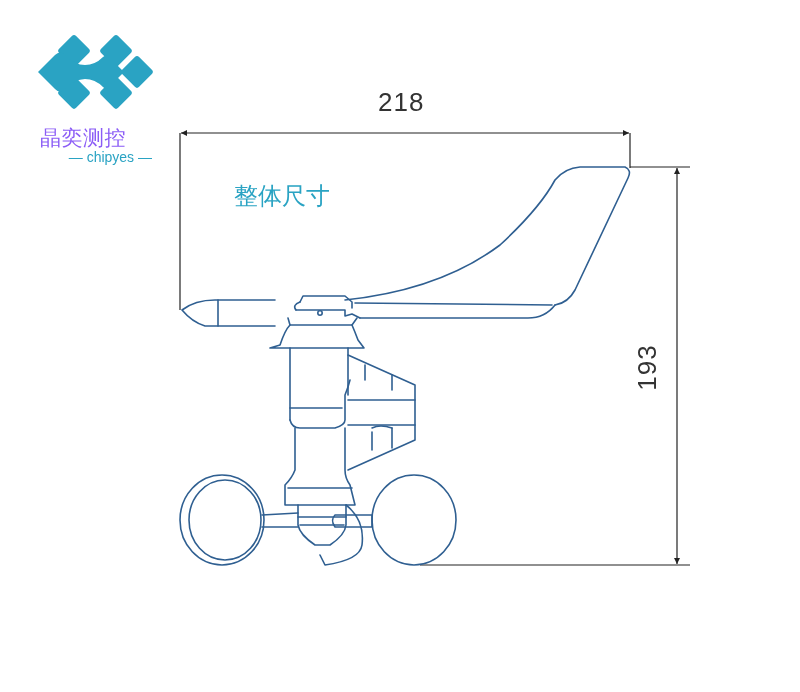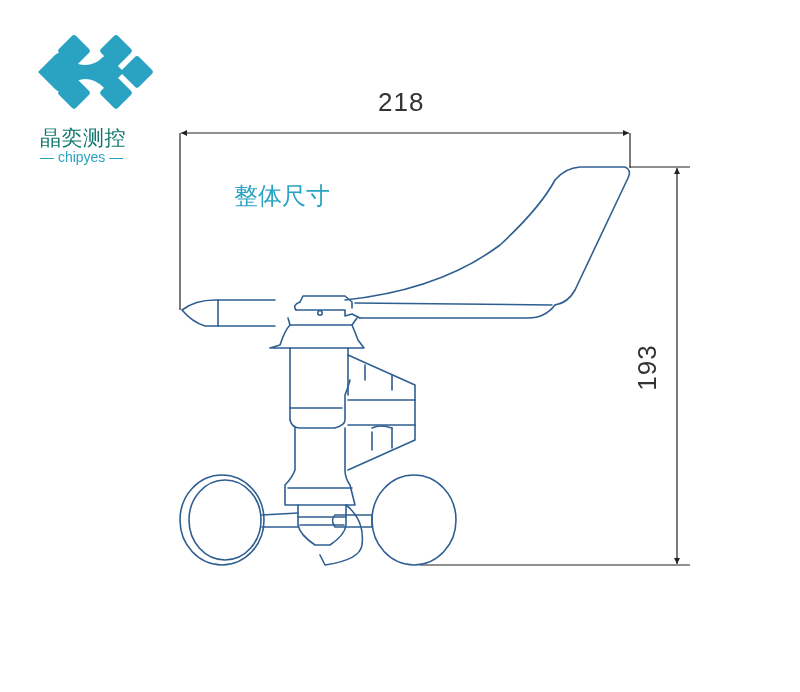--- a/index.html
+++ b/index.html
@@ -1,20 +1,20 @@
 <!DOCTYPE html>
 <html><head>
   <meta charset="utf-8">
   <style>
     html, body { margin: 0; padding: 0; background: #ffffff; }
     body { width: 800px; height: 692px; position: relative; overflow: hidden; font-family: "DejaVu Sans", sans-serif; }
     .logo { position: absolute; left: 30px; top: 30px; width: 130px; }
     .logo svg { display: block; }
-    .brand-cn { position: absolute; left: 40px; top: 124px; font-size: 21px; color: #0f766e; letter-spacing: 0.5px; font-family: "DejaVu Sans", sans-serif; white-space: nowrap; }
-    .brand-en { position: absolute; left: 40px; top: 149px; width: 112px; font-size: 14px; color: #2aa3c3; text-align: left; font-family: "Liberation Sans", sans-serif; white-space: nowrap; }
+    .brand-cn { position: absolute; left: 40px; top: 124px; font-size: 21px; color: #8b5cf6; letter-spacing: 0.5px; font-family: "DejaVu Sans", sans-serif; white-space: nowrap; }
+    .brand-en { position: absolute; left: 40px; top: 149px; width: 112px; font-size: 14px; color: #2aa3c3; text-align: right; font-family: "Liberation Sans", sans-serif; white-space: nowrap; }
     .drawing { position: absolute; left: 0; top: 0; }
     .dim-text { position: absolute; font-family: "Liberation Sans", sans-serif; color: #333; font-size: 26px; font-weight: 300; letter-spacing: 1px; }
     .dim-w { left: 378px; top: 87px; text-align: center; }
     .dim-h { left: 624px; top: 352px; transform: rotate(-90deg); transform-origin: center center; }
     .title-cn { position: absolute; left: 234px; top: 180px; font-size: 24px; color: #2aa3c3; font-family: Liberation Sans, sans-serif; text-align: right; }
   </style>
 </head>
 <body>
 
 <div class="logo">

